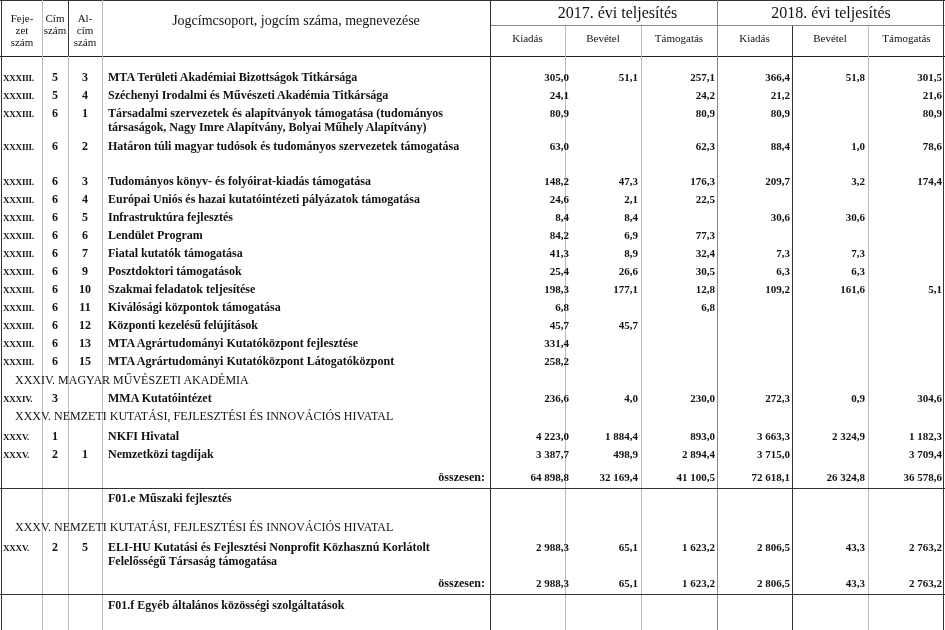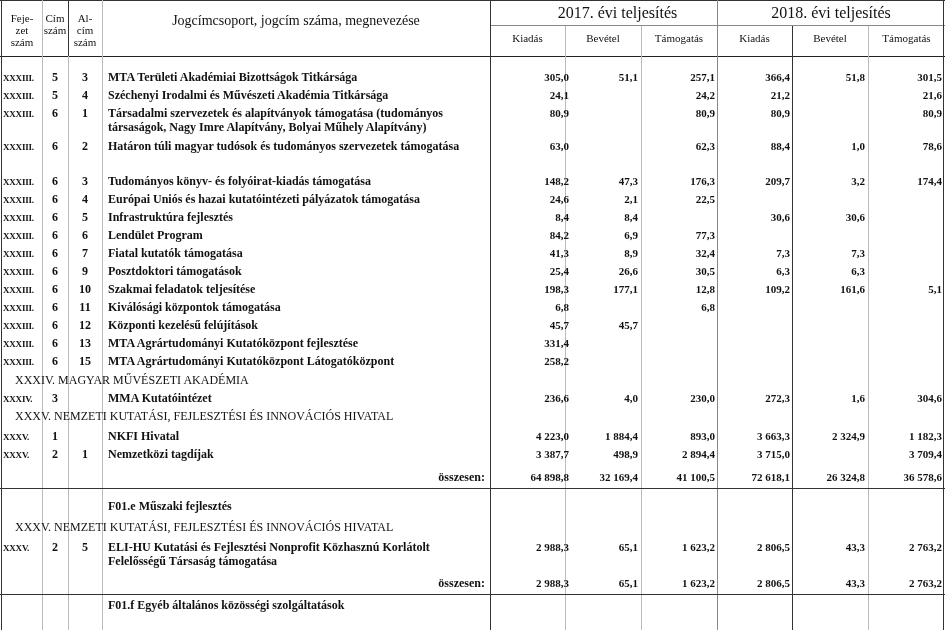--- a/index.html
+++ b/index.html
@@ -283,21 +283,21 @@
   <div id="rows-xxxiv">
       <div class="row" style="top: 391px;">
         <div class="c c-fej">XXXIV.</div>
         <div class="c c-cim">3</div>
         <div class="c c-alc"></div>
         <div class="c c-name">MMA Kutatóintézet</div>
         <div class="c c-num n0">236,6</div>
         <div class="c c-num n1">4,0</div>
         <div class="c c-num n2">230,0</div>
         <div class="c c-num n3">272,3</div>
-        <div class="c c-num n4">1,6</div>
+        <div class="c c-num n4">0,9</div>
         <div class="c c-num n5">304,6</div>
       </div>
     </div>
 
   <div class="section" style="top:409px;">XXXV. NEMZETI KUTATÁSI, FEJLESZTÉSI ÉS INNOVÁCIÓS HIVATAL</div>
   <div id="rows-xxxv-1">
       <div class="row" style="top: 429px;">
         <div class="c c-fej">XXXV.</div>
         <div class="c c-cim">1</div>
         <div class="c c-alc"></div>
@@ -327,21 +327,21 @@
     <div class="total-label">összesen:</div>
     <div class="c c-num n0">64 898,8</div>
     <div class="c c-num n1">32 169,4</div>
     <div class="c c-num n2">41 100,5</div>
     <div class="c c-num n3">72 618,1</div>
     <div class="c c-num n4">26 324,8</div>
     <div class="c c-num n5">36 578,6</div>
   </div>
   <div class="hline" style="top:488px;left:0;width:945px;background:#333;"></div>
 
-  <div class="subhead" style="top:491px;margin-top:8px;">F01.e Műszaki fejlesztés</div>
+  <div class="subhead" style="top:491px;">F01.e Műszaki fejlesztés</div>
 
   <div class="section" style="top:520px;">XXXV. NEMZETI KUTATÁSI, FEJLESZTÉSI ÉS INNOVÁCIÓS HIVATAL</div>
   <div id="rows-xxxv-2">
       <div class="row" style="top: 540px;">
         <div class="c c-fej">XXXV.</div>
         <div class="c c-cim">2</div>
         <div class="c c-alc">5</div>
         <div class="c c-name">ELI-HU Kutatási és Fejlesztési Nonprofit Közhasznú Korlátolt Felelősségű Társaság támogatása</div>
         <div class="c c-num n0">2 988,3</div>
         <div class="c c-num n1">65,1</div>

